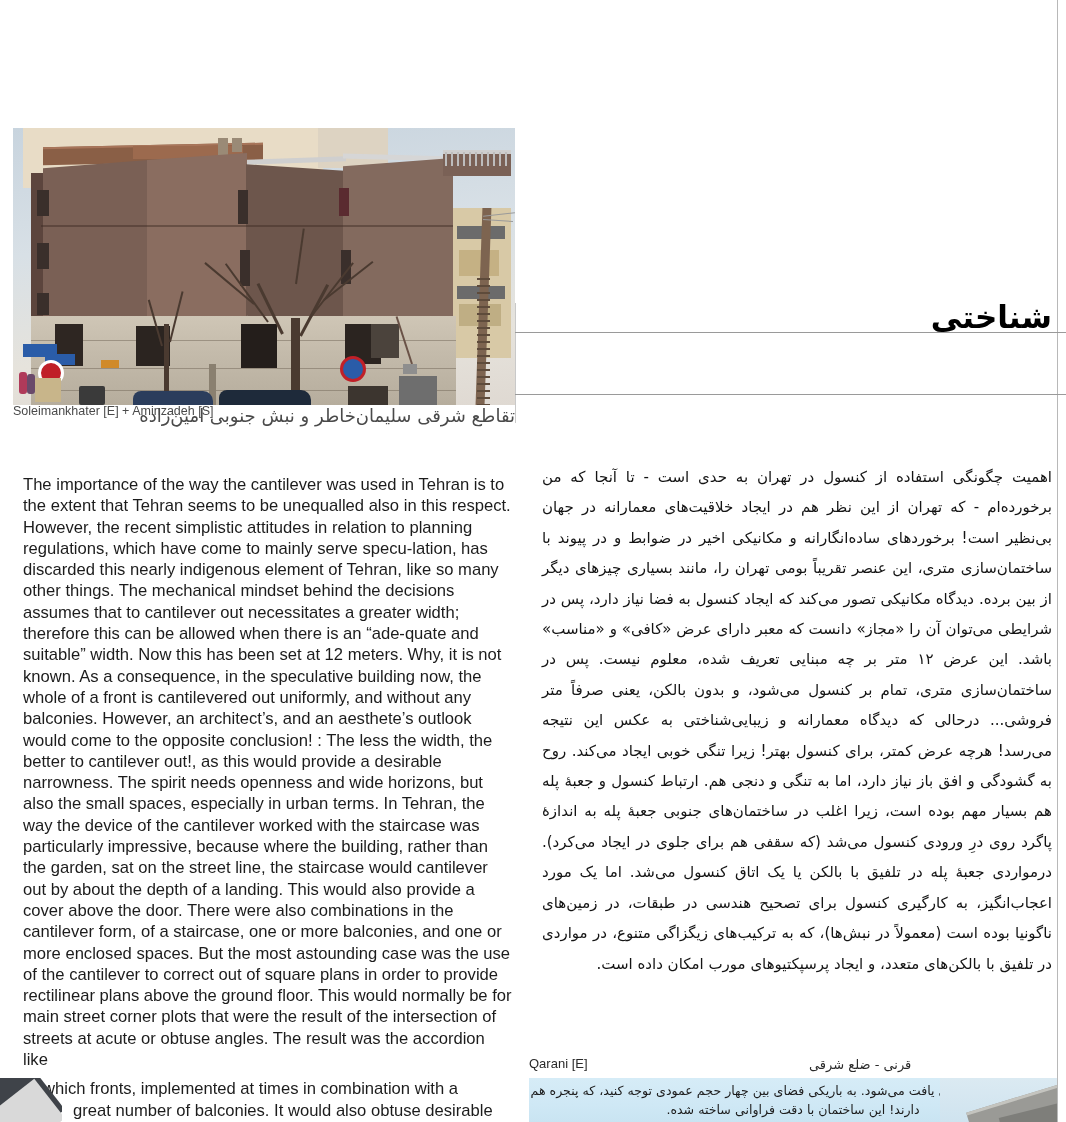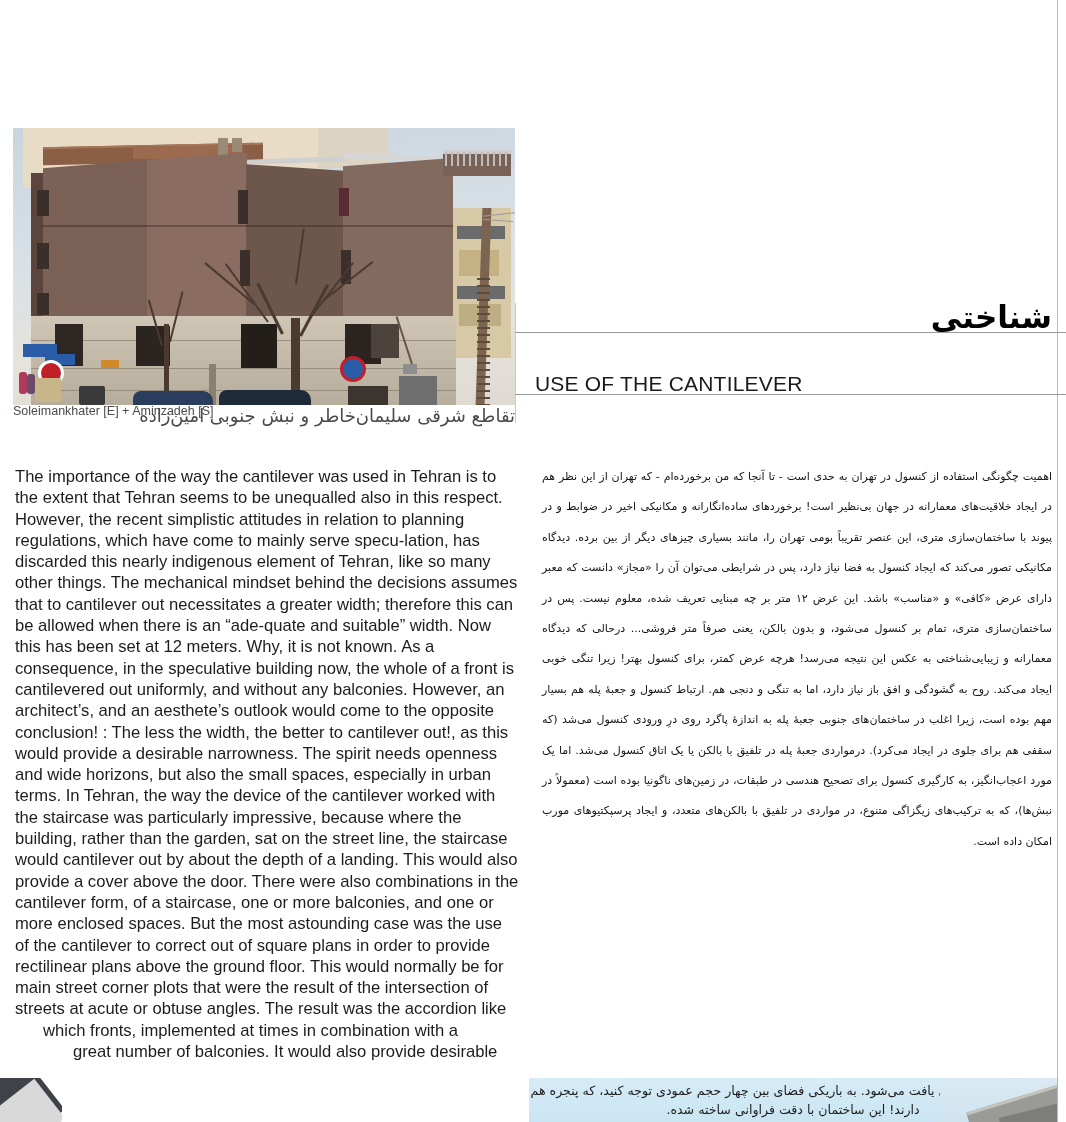--- a/index.html
+++ b/index.html
@@ -91,27 +91,27 @@
   .vline{position:absolute;left:515px;top:303px;width:1px;height:120px;background:#c9c9c9;}
 
   .headline1{position:absolute;left:535px;top:310px;font-size:21px;letter-spacing:.2px;color:#1a1a1a;}
   .headline2{position:absolute;left:535px;top:372px;font-size:21px;letter-spacing:.2px;color:#1a1a1a;}
   .headline-fa{position:absolute;right:14px;top:300px;font-size:31px;font-weight:bold;color:#000;
                direction:rtl;font-family:"DejaVu Sans", sans-serif;line-height:1.1;}
 
   
   .col-en{position:absolute;left:15px;top:466px;width:505px;
           font-size:16.6px;line-height:21.3px;color:#1c1c1c;text-align:left;}
-  .col-en p{margin:0;}
+  .col-en p{margin:8px;}
   .col-en .indent-a{display:block;text-indent:28px;}
   .col-en .indent-b{display:block;text-indent:58px;}
 
   .col-fa{position:absolute;right:14px;top:462px;width:510px;
           direction:rtl;text-align:justify;
-          font-size:11px;line-height:30.4px;color:#141414;
+          font-size:15px;line-height:30.4px;color:#141414;
           font-family:"DejaVu Sans", sans-serif;}
   .col-fa p{margin:0;}
 
   
   .bot-caption{position:absolute;left:529px;top:1056px;width:528px;height:20px;font-size:13px;color:#2a2a2a;}
   .bc-en{position:absolute;left:0;top:0;}
   .bc-fa{position:absolute;left:280px;top:1px;font-size:13px;direction:rtl;
          font-family:"DejaVu Sans", sans-serif;}
 
   .bluebox{position:absolute;left:529px;top:1078px;width:528px;height:44px;
@@ -227,33 +227,36 @@
   </div>
 
   <div class="photo-caption">
     <span class="pc-en">Soleimankhater [E] + Aminzadeh [S]</span>
     <span class="pc-fa">تقاطع شرقی سلیمان‌خاطر و نبش جنوبی امین‌زاده</span>
   </div>
 
   <div class="vline"></div>
   <div class="rule rule1"></div>
   <div class="rule rule2"></div>
-  <div class="headline2">USE OF THE CANTILEVER</div>
   <div class="headline-fa">شناختی</div>
 
   <div class="col-en">
     <p>The importance of the way the cantilever was used in Tehran is to the extent that Tehran seems to be unequalled also in this respect. However, the recent simplistic attitudes in relation to planning regulations, which have come to mainly serve specu-lation, has discarded this nearly indigenous element of Tehran, like so many other things. The mechanical mindset behind the decisions assumes that to cantilever out necessitates a greater width; therefore this can be allowed when there is an “ade-quate and suitable” width. Now this has been set at 12 meters. Why, it is not known. As a consequence, in the speculative building now, the whole of a front is cantilevered out uniformly, and without any balconies. However, an architect’s, and an aesthete’s outlook would come to the opposite conclusion! : The less the width, the better to cantilever out!, as this would provide a desirable narrowness. The spirit needs openness and wide horizons, but also the small spaces, especially in urban terms. In Tehran, the way the device of the cantilever worked with the staircase was particularly impressive, because where the building, rather than the garden, sat on the street line, the staircase would cantilever out by about the depth of a landing. This would also provide a cover above the door. There were also combinations in the cantilever form, of a staircase, one or more balconies, and one or more enclosed spaces. But the most astounding case was the use of the cantilever to correct out of square plans in order to provide rectilinear plans above the ground floor. This would normally be for main street corner plots that were the result of the intersection of streets at acute or obtuse angles. The result was the accordion like</p>
     <span class="indent-a">which fronts, implemented at times in combination with a</span>
-    <span class="indent-b">great number of balconies. It would also provide desirable</span>
+    <span class="indent-b">great number of balconies. It would also obtuse desirable</span>
   </div>
 
   <div class="col-fa">
     <p>اهمیت چگونگی استفاده از کنسول در تهران به حدی است - تا آنجا که من برخورده‌ام - که تهران از این نظر هم در ایجاد خلاقیت‌های معمارانه در جهان بی‌نظیر است! برخوردهای ساده‌انگارانه و مکانیکی اخیر در ضوابط و در پیوند با ساختمان‌سازی متری، این عنصر تقریباً بومی تهران را، مانند بسیاری چیزهای دیگر از بین برده. دیدگاه مکانیکی تصور می‌کند که ایجاد کنسول به فضا نیاز دارد، پس در شرایطی می‌توان آن را «مجاز» دانست که معبر دارای عرض «کافی» و «مناسب» باشد. این عرض ۱۲ متر بر چه مبنایی تعریف شده، معلوم نیست. پس در ساختمان‌سازی متری، تمام بر کنسول می‌شود، و بدون بالکن، یعنی صرفاً متر فروشی... درحالی که دیدگاه معمارانه و زیبایی‌شناختی به عکس این نتیجه می‌رسد! هرچه عرض کمتر، برای کنسول بهتر! زیرا تنگی خوبی ایجاد می‌کند. روح به گشودگی و افق باز نیاز دارد، اما به تنگی و دنجی هم. ارتباط کنسول و جعبهٔ پله هم بسیار مهم بوده است، زیرا اغلب در ساختمان‌های جنوبی جعبهٔ پله به اندازهٔ پاگرد روی درِ ورودی کنسول می‌شد (که سقفی هم برای جلوی در ایجاد می‌کرد). درمواردی جعبهٔ پله در تلفیق با بالکن یا یک اتاق کنسول می‌شد. اما یک مورد اعجاب‌انگیز، به کارگیری کنسول برای تصحیح هندسی در طبقات، در زمین‌های ناگونیا بوده است (معمولاً در نبش‌ها)، که به ترکیب‌های زیگزاگی متنوع، در مواردی در تلفیق با بالکن‌های متعدد، و ایجاد پرسپکتیوهای مورب امکان داده است.</p>
   </div>
 
+  <div class="bot-caption">
+    <span class="bc-en">Qarani [E]</span>
+    <span class="bc-fa">قرنی - ضلع شرقی</span>
+  </div>
 
   <div class="bluebox">در تهران عجایب زیادی یافت می‌شود. به باریکی فضای بین چهار حجم عمودی توجه کنید، که پنجره هم دارند! این ساختمان با دقت فراوانی ساخته شده.</div>
 
   <div class="bot-photo">
     <div class="bot-slab"></div>
     <div class="bot-slab2"></div>
   </div>
 
   <div class="bot-tri">
     <i></i>

